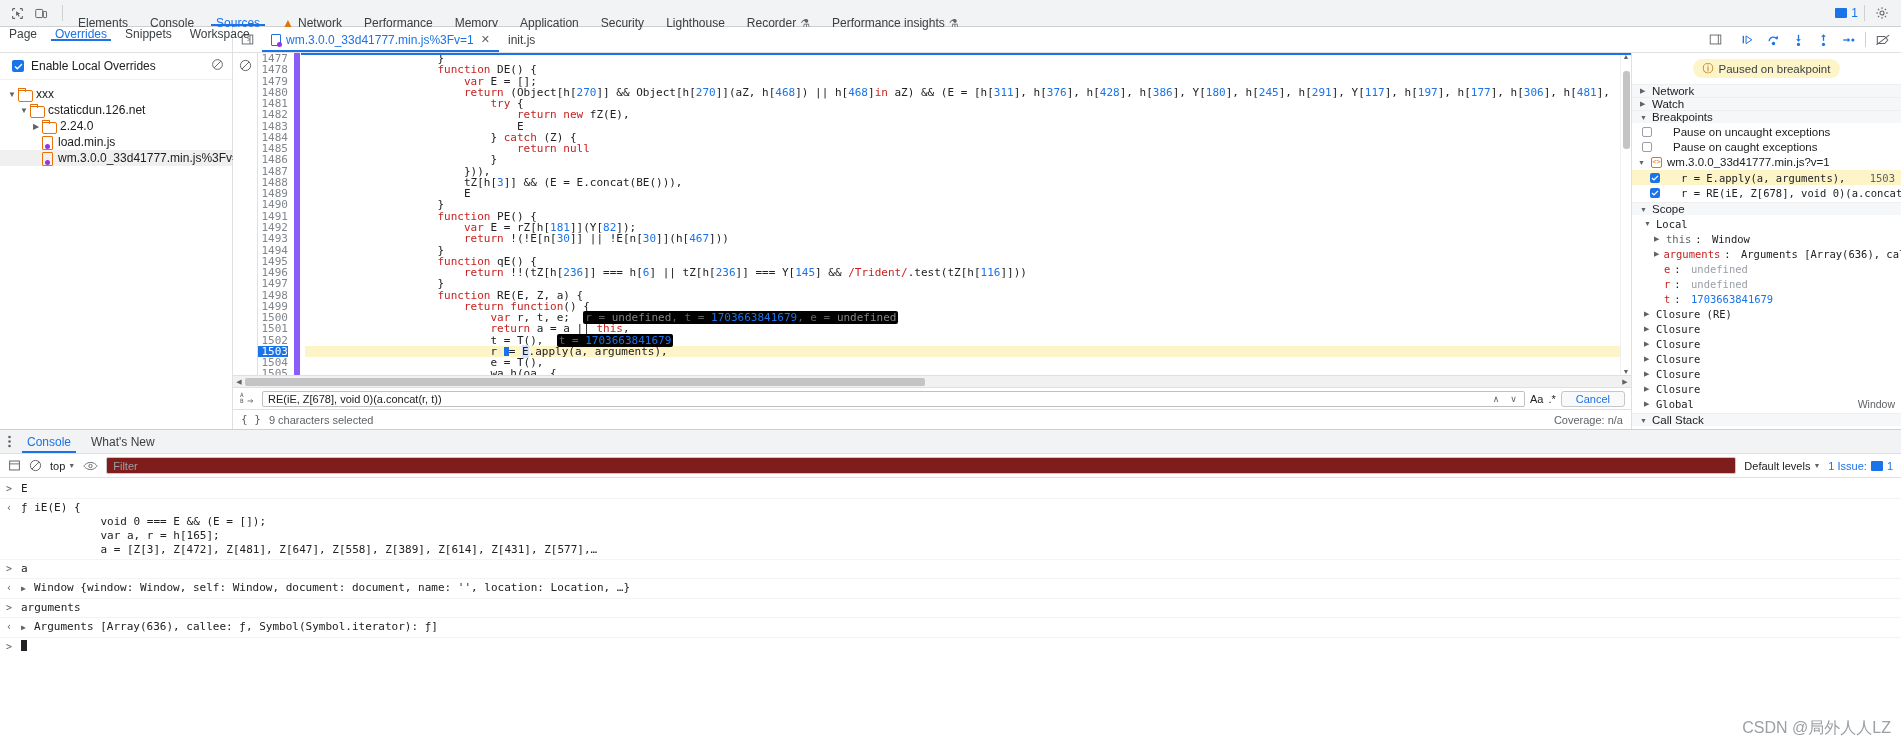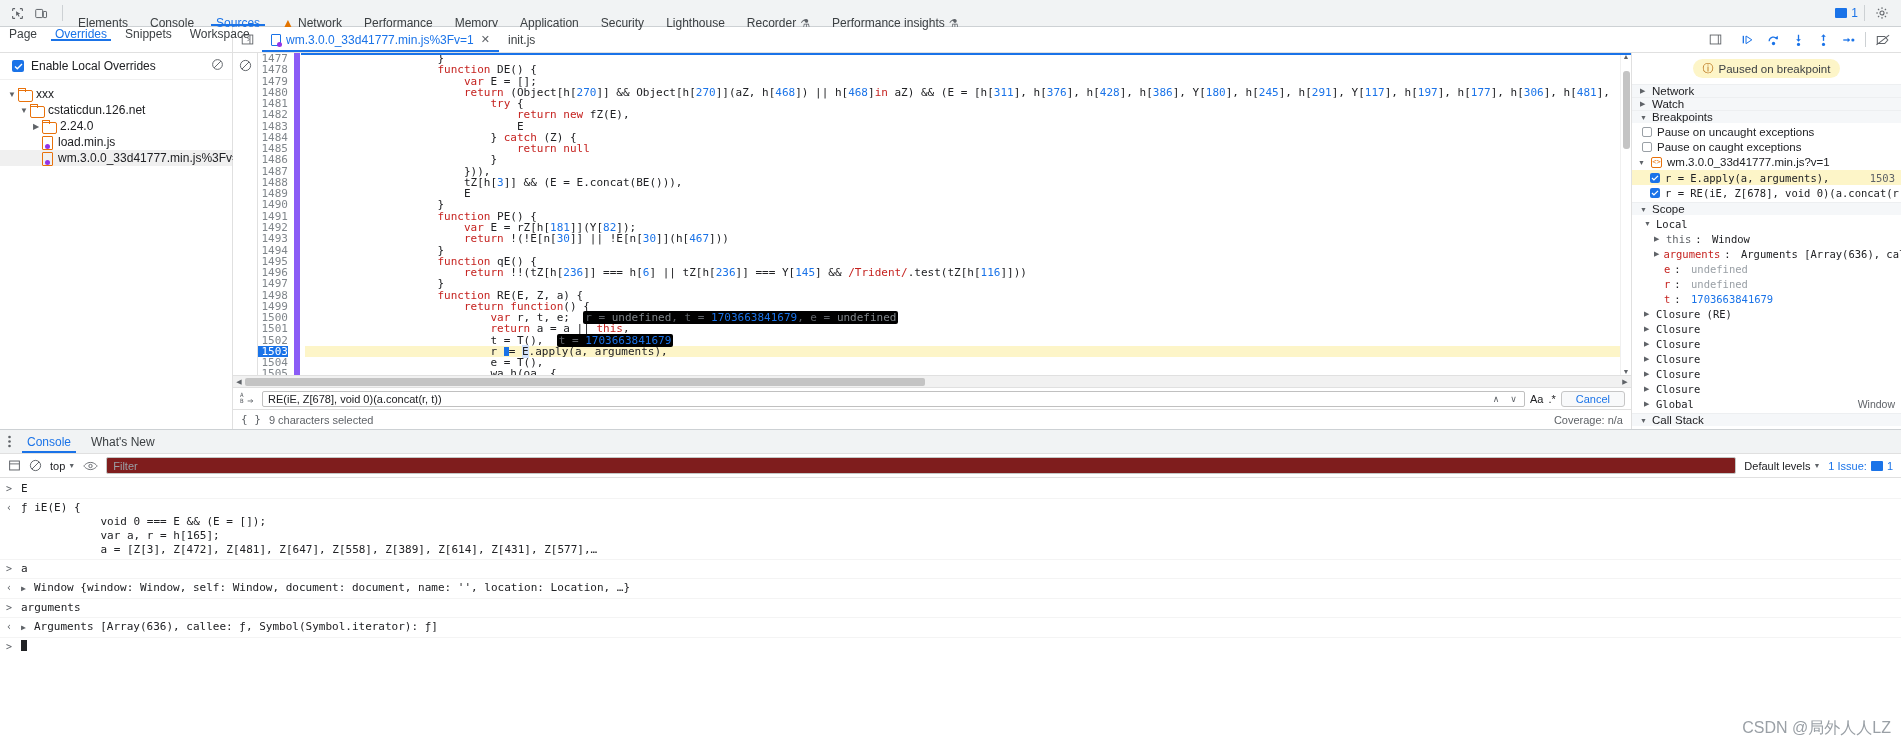--- a/index.html
+++ b/index.html
@@ -216,21 +216,21 @@
     background:#fdf5c8; border-radius:11px; padding:2px 10px;
     display:flex; align-items:center; gap:5px; font-size:11.5px; color:#3c4043;
   }
   .info-ico { color:#b06000; font-size:11px; }
   .dsec {
     display:flex; align-items:center; gap:4px; height:17px; padding-left:8px;
     background:#f5f7f9; border-top:1px solid #edeff1; cursor:pointer; color:#202124;
   }
   .caret { font-size:7px; color:#5f6368; width:8px; display:inline-block;}
   .dbody { padding:1px 0 2px 0; }
-  .drow { display:flex; align-items:center; height:15px; padding-left:10px; gap:5px; white-space:nowrap; overflow:hidden; }
+  .drow { display:flex; align-items:center; height:15px; padding-left:10px; gap:21px; white-space:nowrap; overflow:hidden; }
   .drow.bp { background:#fdf5c8; }
   .ckbx { width:10px; height:10px; background:#1a73e8; border-radius:2px; display:flex; align-items:center; justify-content:center; flex:none;}
   .ckbx.empty { background:#fff; border:1px solid #9aa0a6; }
   .mono { font-family:"DejaVu Sans Mono", monospace; font-size:10.5px; }
   .bp-line { margin-left:auto; padding-right:6px; color:#5f6368; font-size:10.5px; font-family:"DejaVu Sans Mono", monospace;}
   .srcrow { display:flex; align-items:center; gap:5px; height:16px; padding-left:6px; }
   .srcbadge {
     width:11px; height:11px; border:1px solid #e8710a; border-radius:2px; color:#e8710a;
     font-size:7px; display:flex; align-items:center; justify-content:center; flex:none;
     font-family:"DejaVu Sans Mono", monospace;

